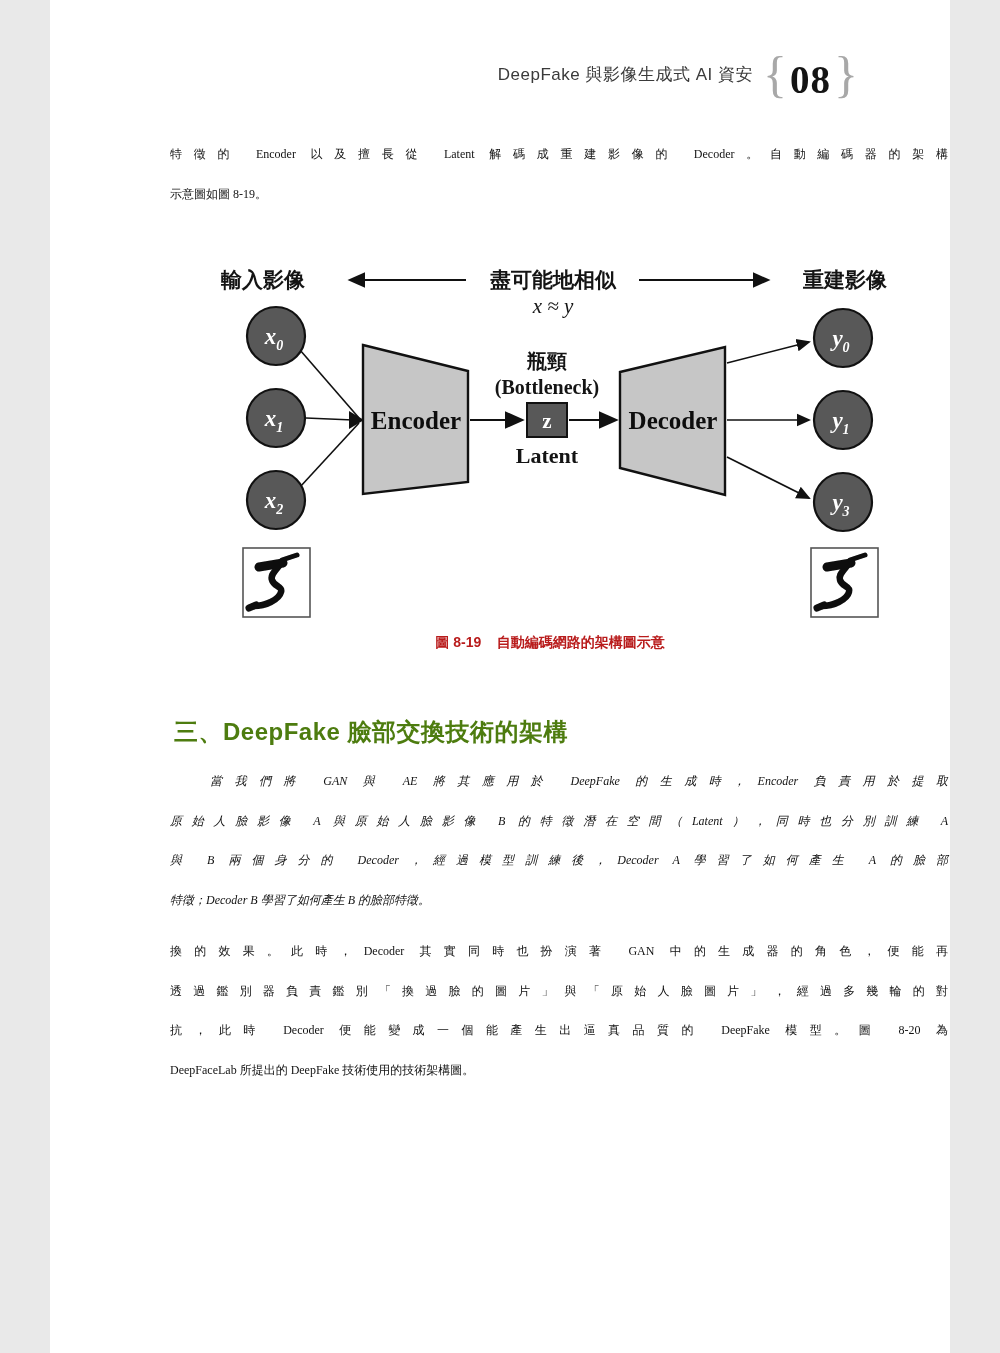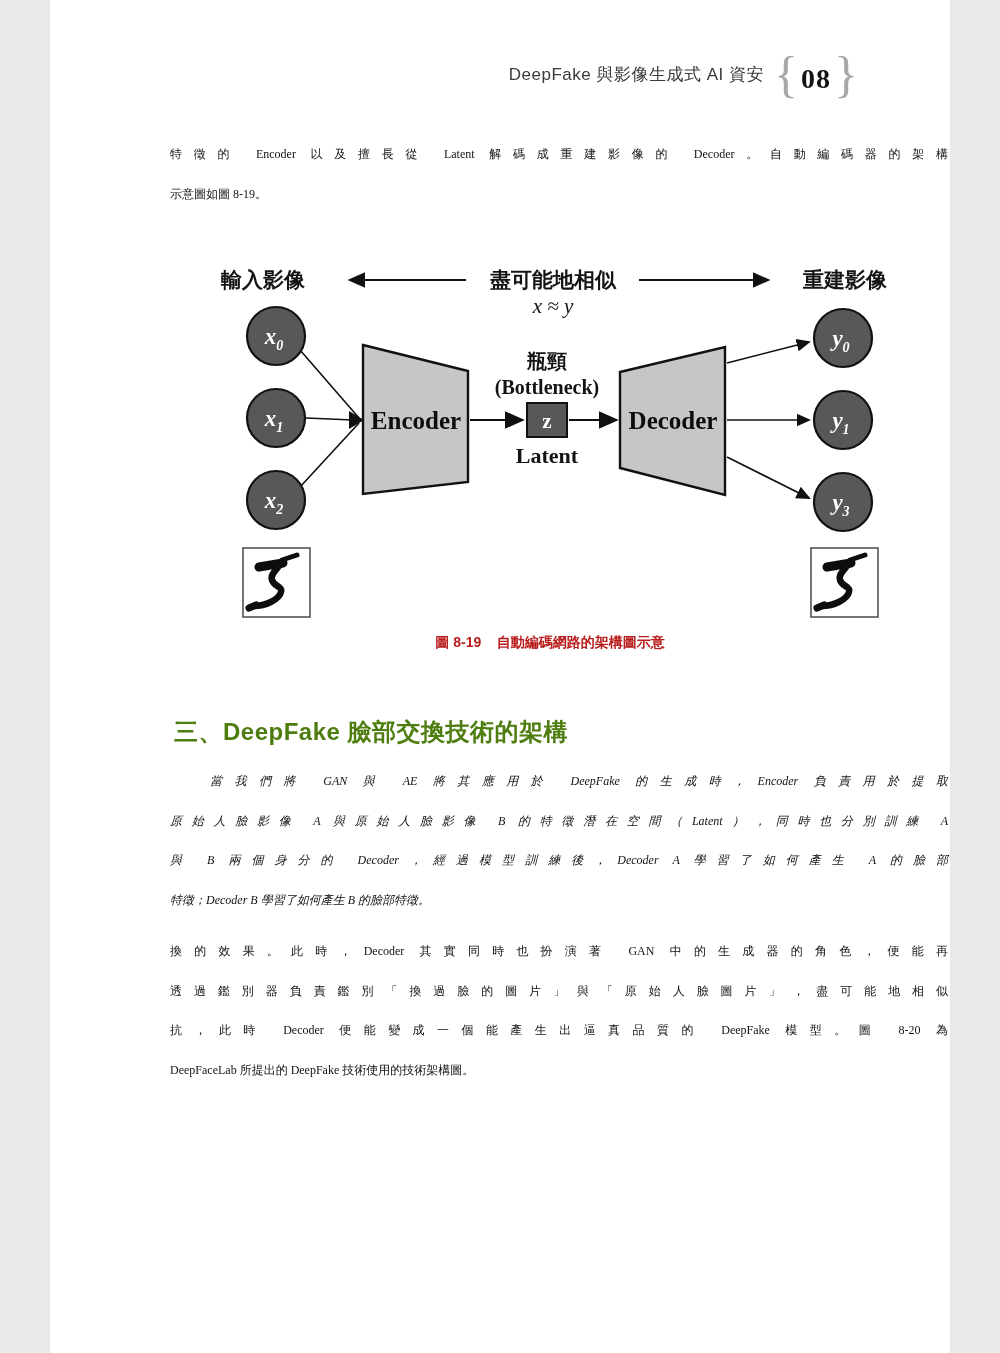--- a/index.html
+++ b/index.html
@@ -5,21 +5,21 @@
   html,body{margin:0;padding:0;background:#e9e9e9;}
   .page{
     position:relative;width:900px;height:1353px;margin:0 auto;background:#ffffff;
     font-family:"Liberation Serif","DejaVu Serif",serif;color:#111;overflow:hidden;
   }
   
   .hdr{position:absolute;top:46px;right:92px;display:flex;align-items:center;}
   .hdr-title{font-family:"Liberation Sans","DejaVu Sans",sans-serif;font-size:17px;color:#3a3a3a;letter-spacing:.5px;}
   .badge{display:flex;align-items:center;margin-left:10px;}
   .brace{font-family:"Liberation Serif",serif;font-size:50px;font-weight:400;color:#a8a8a8;line-height:56px;}
-  .chnum{font-family:"Liberation Serif",serif;font-size:28px;font-weight:bold;color:#141414;padding:0 3px;letter-spacing:1px;margin-top:10px;}
+  .chnum{font-family:"Liberation Serif",serif;font-size:39px;font-weight:bold;color:#141414;padding:0 3px;letter-spacing:1px;margin-top:10px;}
   
   .para{position:absolute;left:120px;width:778px;font-size:12px;line-height:39.5px;color:#121212;}
   .line{display:block;}
   .j{text-align:justify;text-align-last:justify;}
   .l{text-align:left;text-align-last:left;}
   .indent{text-indent:40px;}
   .p1{top:135px;}
   .p2{top:762px;font-style:italic;}
   .p3{top:932px;}
   
@@ -138,20 +138,20 @@
 
   <div class="para p2">
     <span class="line j indent">當我們將 GAN 與 AE 將其應用於 DeepFake 的生成時，Encoder 負責用於提取</span>
     <span class="line j">原始人臉影像 A 與原始人臉影像 B 的特徵潛在空間（Latent），同時也分別訓練 A</span>
     <span class="line j">與 B 兩個身分的 Decoder，經過模型訓練後，Decoder A 學習了如何產生 A 的臉部</span>
     <span class="line l">特徵；Decoder B 學習了如何產生 B 的臉部特徵。</span>
   </div>
 
   <div class="para p3">
     <span class="line j">換的效果。此時，Decoder 其實同時也扮演著 GAN 中的生成器的角色，便能再</span>
-    <span class="line j">透過鑑別器負責鑑別「換過臉的圖片」與「原始人臉圖片」，盡可能地相似</span>
+    <span class="line j">透過鑑別器負責鑑別「換過臉的圖片」與「原始人臉圖片」，經過多幾輪的對</span>
     <span class="line j">抗，此時 Decoder 便能變成一個能產生出逼真品質的 DeepFake 模型。圖 8-20 為</span>
     <span class="line l">DeepFaceLab 所提出的 DeepFake 技術使用的技術架構圖。</span>
   </div>
 
   <div class="pageno">8-25</div>
 
 </div>
 
 </body></html>

